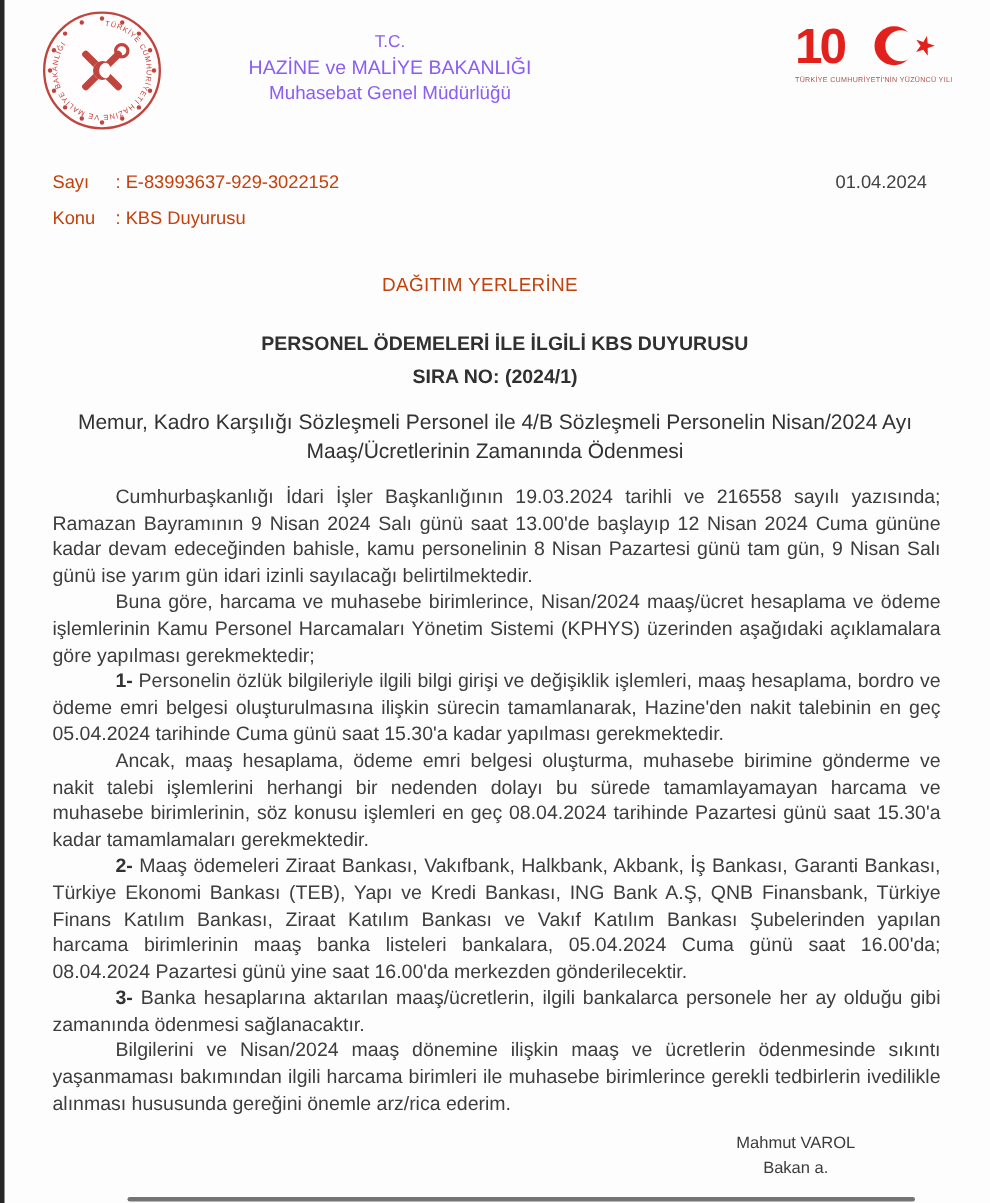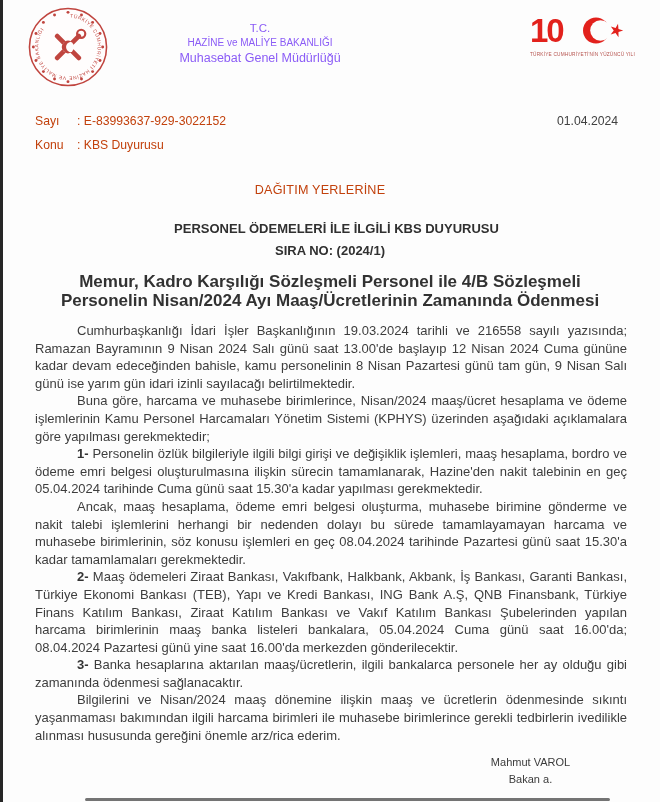--- a/index.html
+++ b/index.html
@@ -10,37 +10,37 @@
     color:#3f3f3f;
     -webkit-font-smoothing:antialiased;
   }
   
   .edge-left{position:absolute;left:0;top:0;width:3px;height:802px;background:#262626;}
   .edge-bottom{position:absolute;left:85px;bottom:1px;width:525px;height:3px;background:#5d5d5d;opacity:.85;border-radius:2px;filter:blur(.4px);}
   
   .seal{position:absolute;left:27px;top:6px;width:82px;height:82px;}
   .org-block{position:absolute;left:140px;top:22px;width:240px;text-align:center;color:#8b5cf6;}
   .org-line1{font-size:11.5px;margin-bottom:3px;}
-  .org-line2{font-size:10px;margin-bottom:3px;}
+  .org-line2{font-size:13px;margin-bottom:3px;}
   .org-line3{font-size:12.5px;}
   .logo100{position:absolute;left:530px;top:13px;width:100px;text-align:left;}
   .logo100 svg{display:block;}
   .logo100-caption{font-size:5px;color:#b5524d;letter-spacing:.2px;white-space:nowrap;margin-top:2px;transform:scale(.95);transform-origin:left;}
   
   .meta-row{position:absolute;left:35px;font-size:12.2px;color:#c2410c;}
   .meta-sayi{top:114px;}
   .meta-konu{top:138px;}
   .meta-label{display:inline-block;width:42px;}
   .doc-date{position:absolute;right:42px;top:114px;font-size:12.2px;color:#414141;}
   
   .recipient{position:absolute;left:0;top:183px;width:640px;text-align:center;font-size:12.6px;letter-spacing:.2px;color:#c2410c;}
   .title-block{position:absolute;left:0;top:221px;width:660px;text-align:center;font-weight:bold;color:#303030;}
   .title-line1{font-size:13px;margin-bottom:7px;margin-left:13px;}
   .title-line2{font-size:13px;}
-  .subject{position:absolute;left:50px;top:272px;width:560px;text-align:center;font-weight:bold;font-size:17px;line-height:19px;color:#323232;}
+  .subject{position:absolute;left:50px;top:272px;width:560px;text-align:center;font-weight:normal;font-size:14px;line-height:19px;color:#323232;}
   
   .body-text{position:absolute;left:35px;top:322px;width:592px;font-size:13px;line-height:17.6px;text-align:justify;color:#3d3d3d;}
   .body-text p{margin:0;text-indent:42px;}
   .lead{font-weight:bold;color:#333;}
   
   .signature{position:absolute;left:428px;top:756px;width:205px;text-align:center;font-size:11px;color:#3b3b3b;}
   .sig-name{margin-bottom:5px;}
 </style>
 </head>
 <body>

